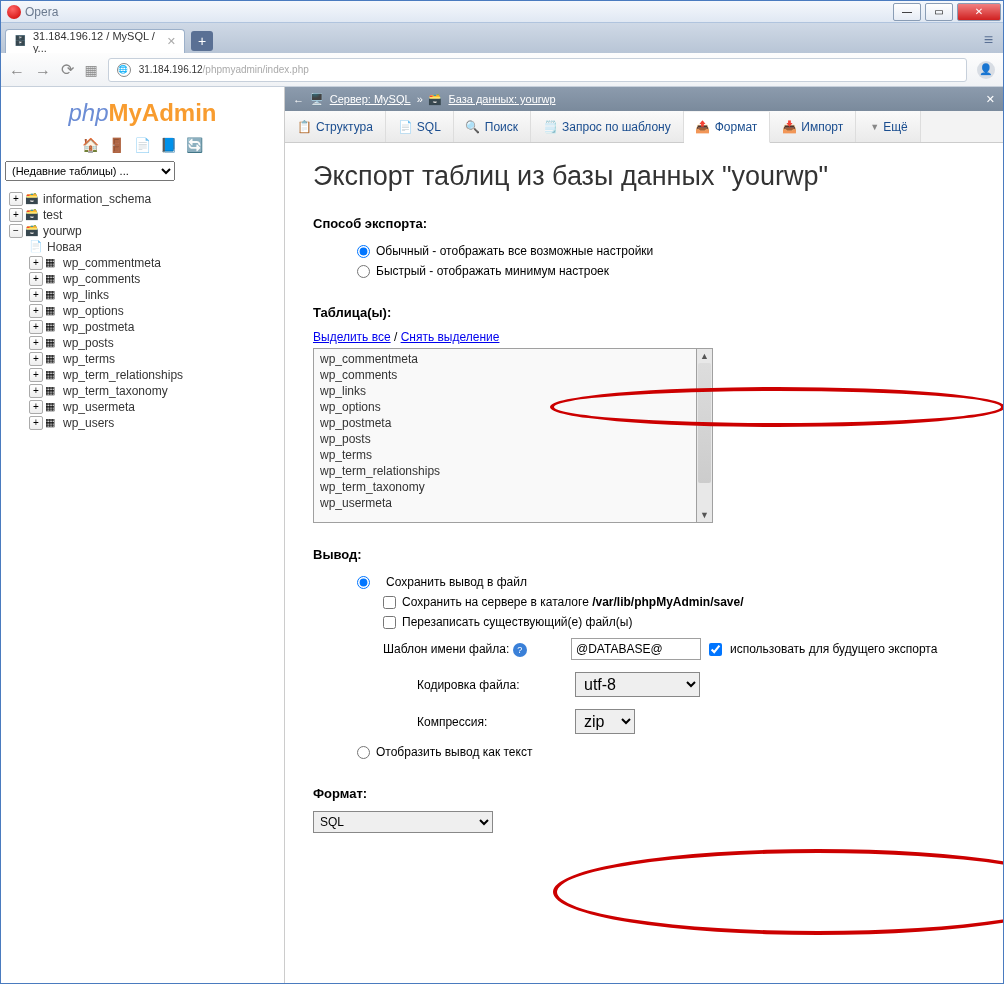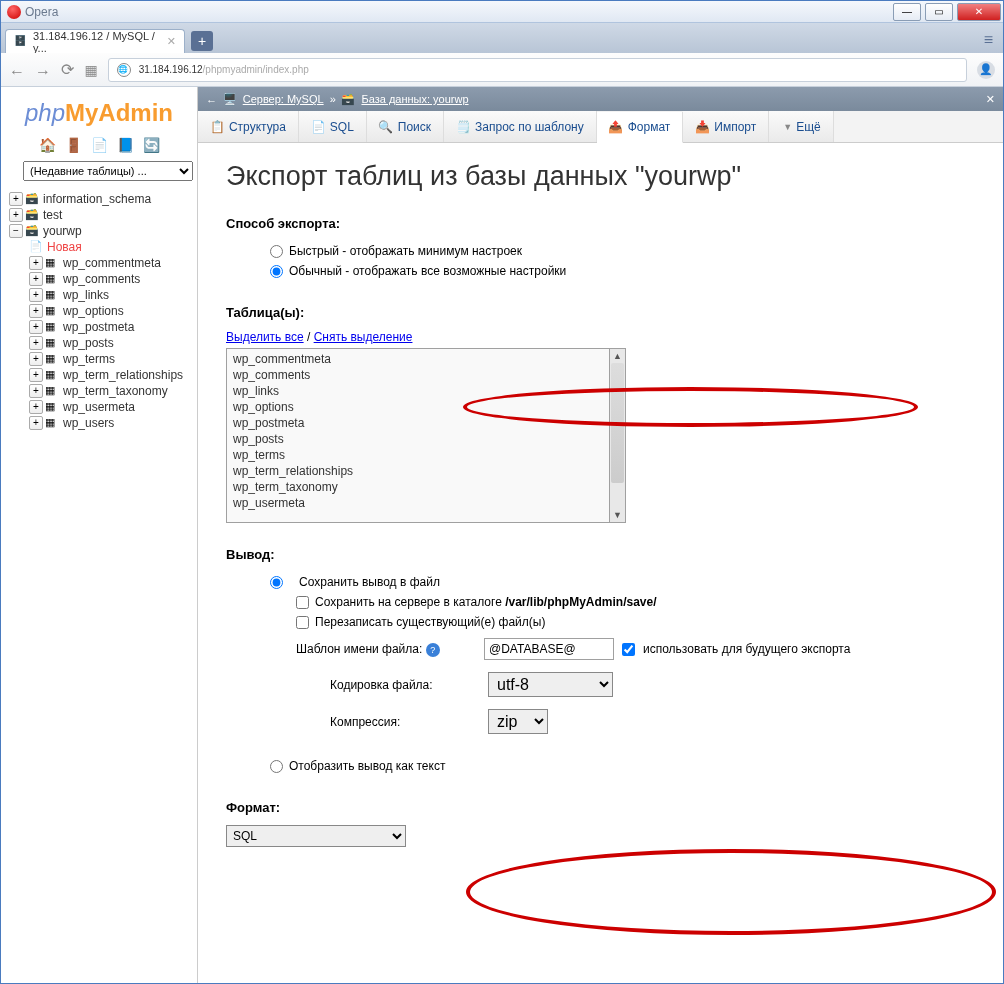--- a/index.html
+++ b/index.html
@@ -26,38 +26,38 @@
 .addr-bar { height: 34px; background: linear-gradient(#fdfdfd,#f0f2f5); border-bottom: 1px solid #c7d0db; display: flex; align-items: center; padding: 0 8px; gap: 10px; }
 .addr-btn { color: #888; font-size: 16px; cursor: pointer; }
 .addr-input { flex: 1; height: 24px; border: 1px solid #c7d0db; border-radius: 3px; display: flex; align-items: center; padding: 0 8px; gap: 8px; background: #fff; }
 .addr-input .globe { width: 14px; height: 14px; border-radius: 50%; border: 1px solid #888; display: inline-flex; align-items: center; justify-content: center; font-size: 8px; color: #888; }
 .url-text { color: #333; font-size: 10px; }
 .url-text .faded { color: #aaa; }
 .user-icon { width: 18px; height: 18px; border-radius: 50%; background: #d8dde4; display: flex; align-items: center; justify-content: center; color: #888; font-size: 11px; }
 
 
 .content { flex: 1; display: flex; overflow: hidden; }
-.sidebar { width: 197px; background: #fff; border-right: 1px solid #ccc; padding: 8px 4px; overflow-y: auto; }
+.sidebar { width: 284px; background: #fff; border-right: 1px solid #ccc; padding: 8px 4px; overflow-y: auto; }
 .logo { text-align: center; padding: 4px 0 6px; }
 .logo-text { font-size: 24px; font-weight: bold; }
 .logo-text .php { color: #6c8dd5; font-weight: normal; font-style: italic; }
 .logo-text .my { color: #f89c2f; }
 .logo-text .admin { color: #f89c2f; }
 .toolbar-icons { display: flex; justify-content: center; gap: 10px; padding: 4px 0 8px; }
 .ti { width: 16px; height: 16px; display: inline-block; font-size: 14px; }
-.recent-select { display: flex; justify-content: flex-end; margin-bottom: 10px; }
+.recent-select { display: flex; justify-content: flex-start; margin-bottom: 10px; }
 .recent-select select { width: 170px; font-size: 11px; padding: 2px; }
 
 .db-tree { font-size: 12px; }
 .tree-item { display: flex; align-items: center; padding: 1px 0 1px 4px; white-space: nowrap; }
 .tree-item.nested1 { padding-left: 24px; }
 .tree-toggle { width: 14px; height: 14px; border: 1px solid #aaa; border-radius: 2px; display: inline-flex; align-items: center; justify-content: center; font-size: 10px; margin-right: 2px; background: linear-gradient(#fff,#eee); cursor: pointer; line-height: 1; }
 .tree-icon { width: 16px; height: 14px; display: inline-block; margin-right: 2px; font-size: 11px; }
 .tree-label { color: #333; cursor: pointer; }
-.tree-item a { color: #ef4444; text-decoration: none; text-align: center; }
+.tree-item a { color: #404040; text-decoration: none; text-align: center; }
 
 
 .main { flex: 1; display: flex; flex-direction: column; background: #fff; overflow: hidden; position: relative; }
 .breadcrumb-bar { height: 24px; background: linear-gradient(#8c9bad,#7a8a9c); color: #fff; display: flex; align-items: center; padding: 0 8px; font-size: 11px; gap: 6px; }
 .breadcrumb-bar .arrow-left { color: #fff; cursor: pointer; }
 .breadcrumb-bar .crumb-icon { display: inline-block; }
 .breadcrumb-bar .crumb-link { text-decoration: underline; cursor: pointer; }
 .breadcrumb-bar .bc-close { margin-left: auto; cursor: pointer; }
 
 .top-tabs { height: 32px; display: flex; background: #f3f3f3; border-bottom: 1px solid #ccc; }
@@ -281,26 +281,26 @@
             <span class="drop">▼</span>
             <span>Ещё</span>
           </div>
       </div>
 
       <div class="page" style="position:relative;">
         <h2>Экспорт таблиц из базы данных "yourwp"</h2>
 
         <div class="section-label">Способ экспорта:</div>
         <div class="radio-row">
+          <input type="radio" name="method" checked="" style="">
+          <span>Обычный - отображать все возможные настройки</span>
+        </div>
+        <div class="radio-row">
           <input type="radio" name="method" style="">
           <span>Быстрый - отображать минимум настроек</span>
-        </div>
-        <div class="radio-row">
-          <input type="radio" name="method" checked="" style="">
-          <span>Обычный - отображать все возможные настройки</span>
         </div>
 
         <div class="section-label">Таблица(ы):</div>
         <div style="margin-bottom:4px;">
           <span class="link-blue">Выделить все</span>
           <span> / </span>
           <span class="link-blue">Снять выделение</span>
         </div>
         <div class="table-select">
           <div class="table-list" id="table-list">
@@ -343,21 +343,21 @@
             <span>использовать для будущего экспорта</span>
           </div>
           <div class="form-row" style="padding-left:60px;">
             <label style="min-width:150px;">Кодировка файла:</label>
             <select class="wide"><option>utf-8</option></select>
           </div>
           <div class="form-row" style="padding-left:60px;">
             <label style="min-width:150px;">Компрессия:</label>
             <select><option>zip</option></select>
           </div>
-          <div class="radio-row" style="padding-left:0;margin-top:16px;">
+          <div class="radio-row" style="padding-left:0;margin-top:2px;">
             <input type="radio" name="output" style="">
             <span>Отобразить вывод как текст</span>
           </div>
         </div>
 
         <div class="section-label">Формат:</div>
         <select class="format-select"><option>SQL</option></select>
       </div>
 
       <div class="red-oval r1"></div>

